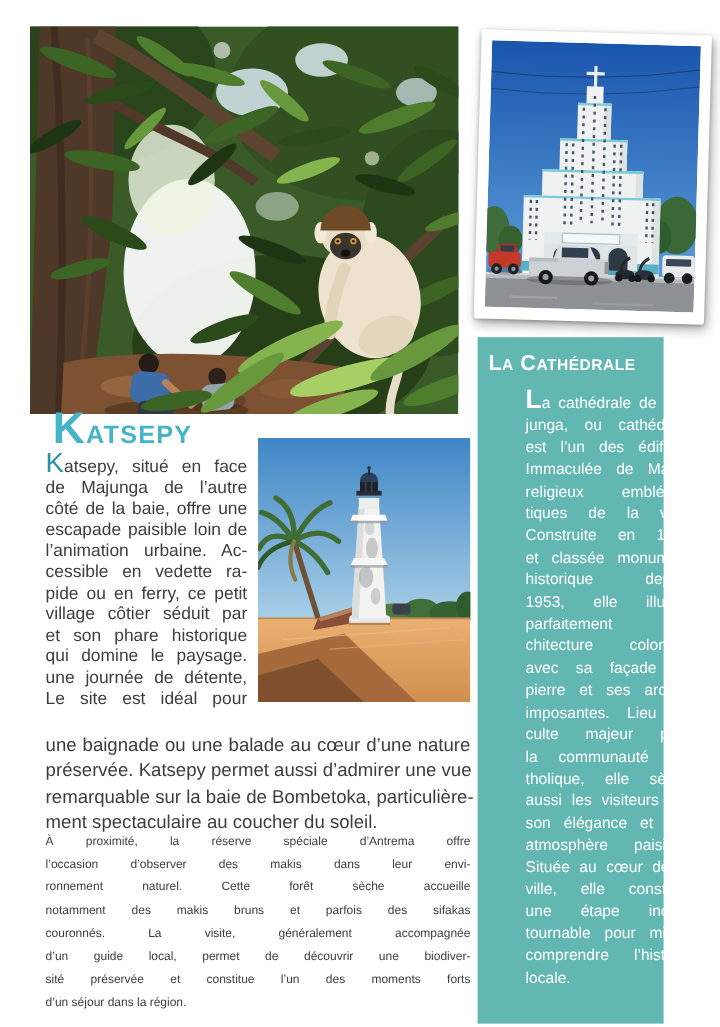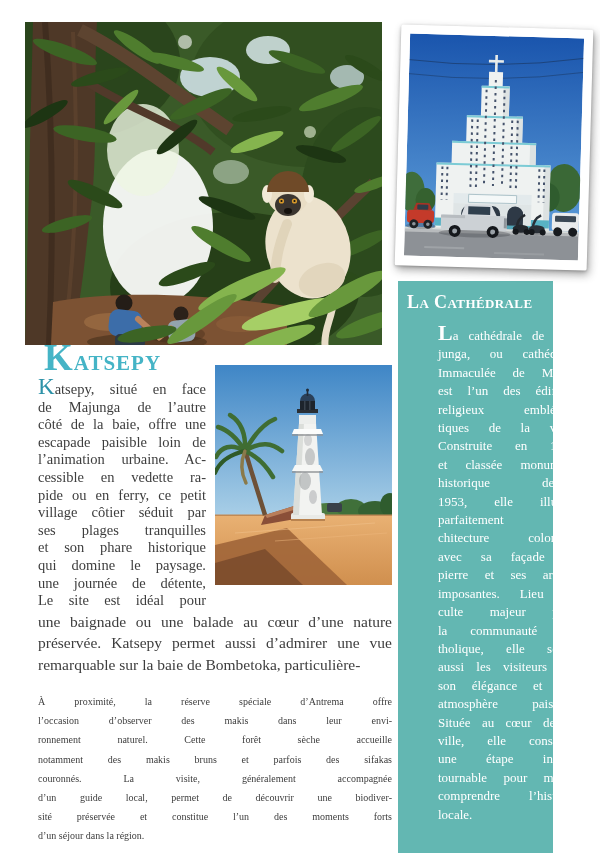--- a/index.html
+++ b/index.html
@@ -1,17 +1,17 @@
 <!DOCTYPE html>
 <html style="--accent-teal: #45b4c6; --dropcap-teal: #2d92a8; --sidebar-bg: #63b7b2; --sidebar-text: #ffffff; --body-text: #3d3d3d;"><head>
 <meta charset="utf-8">
 <style>
   html,body { margin:0; padding:0; background:#ffffff; }
   .page { position:relative; width:600px; height:856px; background:#fff; overflow:hidden;
-          font-family:Liberation Serif, serif; }
+          font-family:Liberation Sans, sans-serif; }
 
   .photo { position:absolute; display:block; }
   #lemur-photo { left:25px; top:22px; width:357px; height:323px; }
   #lighthouse-photo { left:215px; top:365px; width:177px; height:220px; }
 
   
   .sidebar { position:absolute; left:398px; top:281px; width:155px; height:572px;
              background:var(--sidebar-bg,#63b7b2); }
   .sidebar h3 { position:absolute; left:9px; top:10px; margin:0; color:var(--sidebar-text,#fff);
                 font-variant:small-caps; font-weight:bold; font-size:18px; line-height:22px;
@@ -129,22 +129,22 @@
       <ellipse cx="122" cy="312" rx="30" ry="7" fill="#3c6424" transform="rotate(-10 122 312)"></ellipse>
       <ellipse cx="252" cy="317" rx="40" ry="8" fill="#85b44e" transform="rotate(-18 252 317)"></ellipse>
     </svg>
   </div>
 
   <aside class="sidebar">
     <h3>La Cathédrale</h3>
     <div class="sb-body just">
         <div class="tl">La cathédrale de Ma-</div>
         <div class="tl">junga, ou cathédrale</div>
+        <div class="tl">est l’un des édifices</div>
         <div class="tl">Immaculée de Marie,</div>
-        <div class="tl">est l’un des édifices</div>
         <div class="tl">religieux embléma-</div>
         <div class="tl">tiques de la ville.</div>
         <div class="tl">Construite en 1923</div>
         <div class="tl">et classée monument</div>
         <div class="tl">historique depuis</div>
         <div class="tl">1953, elle illustre</div>
         <div class="tl">parfaitement l’ar-</div>
         <div class="tl">chitecture coloniale</div>
         <div class="tl">avec sa façade en</div>
         <div class="tl">pierre et ses arches</div>
@@ -257,21 +257,20 @@
 
   <div class="textblock just-all" id="p1-narrow">
       <div class="tl">Katsepy, situé en face</div>
       <div class="tl">de Majunga de l’autre</div>
       <div class="tl">côté de la baie, offre une</div>
       <div class="tl">escapade paisible loin de</div>
       <div class="tl">l’animation urbaine. Ac-</div>
       <div class="tl">cessible en vedette ra-</div>
       <div class="tl">pide ou en ferry, ce petit</div>
       <div class="tl">village côtier séduit par</div>
-      <div class="tl">ses plages tranquilles</div>
       <div class="tl">et son phare historique</div>
       <div class="tl">qui domine le paysage.</div>
       <div class="tl">une journée de détente,</div>
       <div class="tl">Le site est idéal pour</div>
     </div>
 
   <div class="photo" id="lighthouse-photo">
     <svg viewBox="0 0 177 220" width="177" height="220" preserveAspectRatio="none">
       <defs>
         <linearGradient id="lg-sky" x1="0" y1="0" x2="0" y2="1">
@@ -329,20 +328,21 @@
       </g>
       <path d="M30,86 C12,90 4,98 0,108" stroke="#2f5a28" stroke-width="4" fill="none" stroke-linecap="round"></path>
       <path d="M30,86 C25,98 27,110 31,118" stroke="#8a7a4a" stroke-width="3.5" fill="none" stroke-linecap="round"></path>
     </svg>
   </div>
 
   <div class="textblock just" id="p1-wide">
       <div class="tl">une baignade ou une balade au cœur d’une nature</div>
       <div class="tl">préservée. Katsepy permet aussi d’admirer une vue</div>
       <div class="tl">remarquable sur la baie de Bombetoka, particulière-</div>
+      <div class="tl">ment spectaculaire au coucher du soleil.</div>
     </div>
 
   <div class="textblock just" id="p2">
       <div class="tl">À proximité, la réserve spéciale d’Antrema offre</div>
       <div class="tl">l’occasion d’observer des makis dans leur envi-</div>
       <div class="tl">ronnement naturel. Cette forêt sèche accueille</div>
       <div class="tl">notamment des makis bruns et parfois des sifakas</div>
       <div class="tl">couronnés. La visite, généralement accompagnée</div>
       <div class="tl">d’un guide local, permet de découvrir une biodiver-</div>
       <div class="tl">sité préservée et constitue l’un des moments forts</div>

